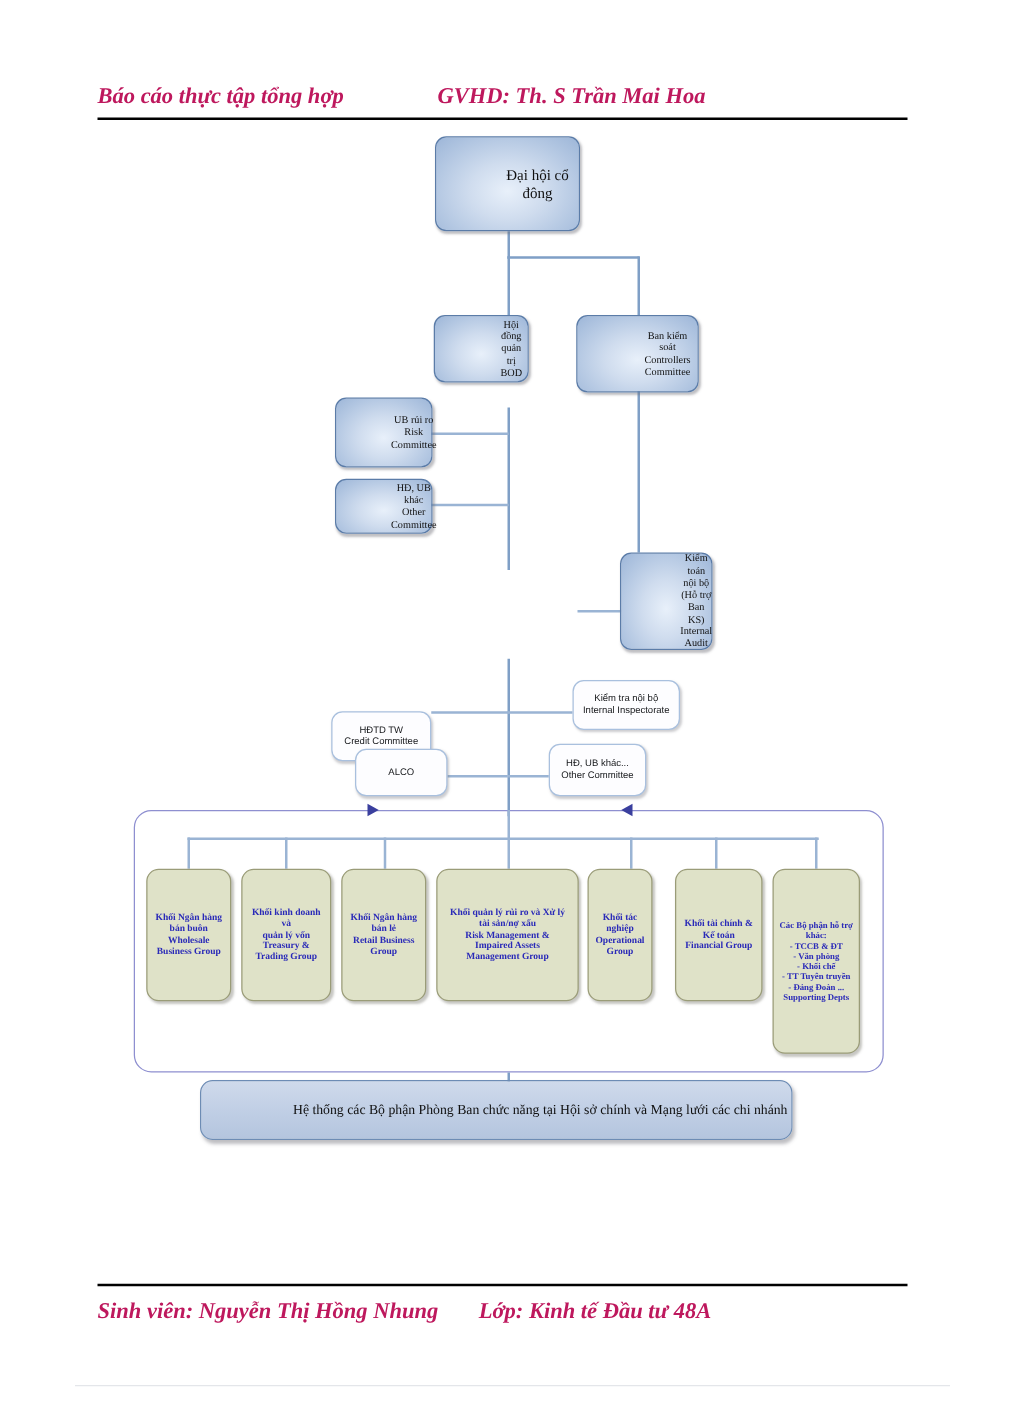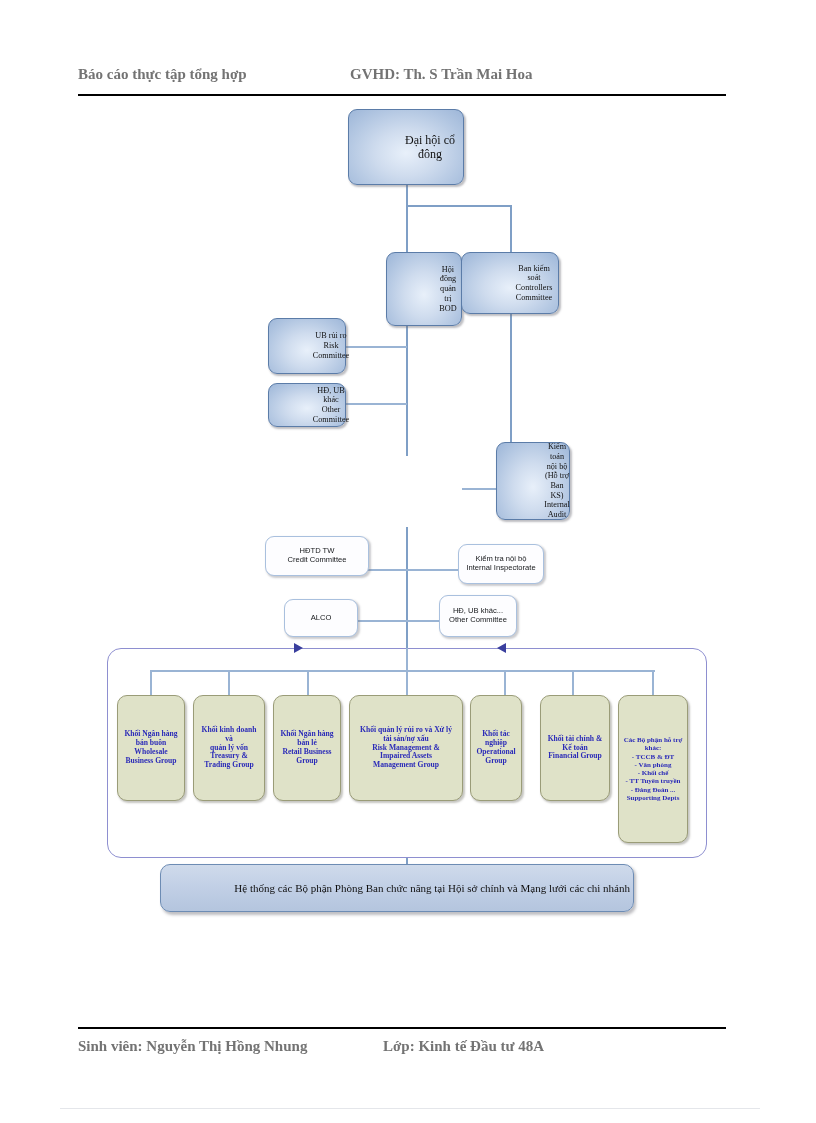--- a/index.html
+++ b/index.html
@@ -28,23 +28,24 @@
     position: absolute;
     left: 78px;
     top: 66px;
     width: 648px;
     height: 22px;
   }
   .runhead .txt, .runfoot .txt {
     position: absolute;
     top: 0;
     font-family: "Liberation Serif", serif;
+    font-style: italic;
     font-weight: bold;
-    font-size: 15px;
-    color: #737373;
+    font-size: 18px;
+    color: #be185d;
     white-space: nowrap;
   }
   .runhead .left  { left: 0px; }
   .runhead .right { left: 272px; }
 
   .rule {
     position: absolute;
     left: 78px;
     width: 648px;
     border-top: 2.2px solid #000;
@@ -228,21 +229,21 @@
     <div class="lineV thin" style="left:652px; top:570px; height:25px;"></div>
 
     <div class="lineV" style="left:406px; top:758px; height:42px;"></div>
 
     <div class="node blue" style="left:348px; top:9px; width:116px; height:76px;">
       <span class="label">
         <span style="font-size:12px;">Đại hội cổ đông</span>
       </span>
     </div>
 
-    <div class="node blue" style="left:347px; top:152px; width:76px; height:74px;margin-left:39px;">
+    <div class="node blue" style="left:347px; top:152px; width:76px; height:54px;">
       <span class="label">
         <span>Hội đồng quản trị</span><br>
         <span>BOD</span>
       </span>
     </div>
 
     <div class="node blue" style="left:461px; top:152px; width:98px; height:62px;">
       <span class="label">
         <span>Ban kiểm soát</span><br>
         <span>Controllers Committee</span>
@@ -265,21 +266,21 @@
 
 
     <div class="node blue" style="left:496px; top:342px; width:74px; height:78px;">
       <span class="label">
         <span>Kiểm toán nội bộ</span><br>
         <span>(Hỗ trợ Ban KS)</span><br>
         <span>Internal Audit</span>
       </span>
     </div>
 
-    <div class="node pale" style="left:265px; top:436px; width:104px; height:40px;">
+    <div class="node pale" style="left:265px; top:469px; width:80px; height:40px;">
       <span class="label">
         <span>HĐTD TW</span><br>
         <span>Credit Committee</span>
       </span>
     </div>
 
     <div class="node pale" style="left:458px; top:444px; width:86px; height:40px;">
       <span class="label">
         <span>Kiểm tra nội bộ</span><br>
         <span>Internal Inspectorate</span>

